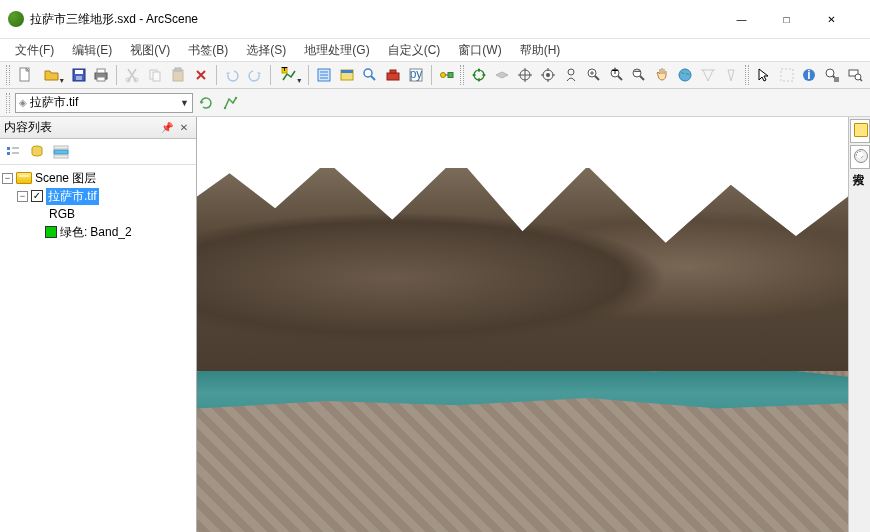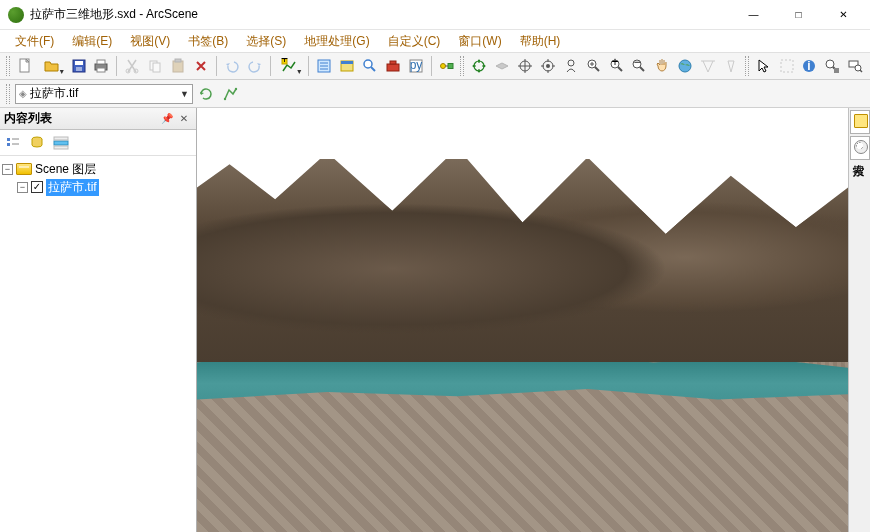--- a/index.html
+++ b/index.html
@@ -1,27 +1,27 @@
 <!DOCTYPE html>
 <html><head>
 <meta charset="utf-8">
 <style>
 * { box-sizing: border-box; margin: 0; padding: 0; font-family: "Microsoft YaHei", "SimSun", sans-serif; font-size: 12px; }
 body { background: #fff; width: 870px; height: 532px; overflow: hidden; }
 
 
-.titlebar { height: 30px; background: #fff; display: flex; align-items: center; padding: 0 4px 0 8px; border-bottom: 1px solid #e5e5e5; }
+.titlebar { height: 39px; background: #fff; display: flex; align-items: center; padding: 0 16px 0 8px; border-bottom: 1px solid #e5e5e5; }
 .titlebar .app-icon { width: 16px; height: 16px; border-radius: 50%; background: radial-gradient(circle at 30% 30%, #5a9e2e, #2e6e0e); margin-right: 6px; }
 .titlebar .title { flex: 1; color: #000; }
 .titlebar .win-btn { width: 45px; height: 28px; display: flex; align-items: center; justify-content: center; cursor: default; }
 .win-glyph { font-family: "Segoe MDL2 Assets", sans-serif; font-size: 10px; }
 
 
 .menubar { height: 22px; background: #fff; display: flex; align-items: center; padding: 0 6px; }
-.menubar .menu-item { padding: 2px 9px; cursor: default; color: #a16207; }
+.menubar .menu-item { padding: 2px 9px; cursor: default; color: #404040; }
 
 
 .toolbar-row { display: flex; align-items: center; height: 28px; background: #f5f5f5; border-top: 1px solid #e0e0e0; border-bottom: 1px solid #d0d0d0; padding: 0 4px; gap: 1px; }
 .tb-sep { width: 1px; height: 20px; background: #c0c0c0; margin: 0 3px; }
 .tb-grip { width: 4px; height: 20px; border-left: 1px dotted #a0a0a0; border-right: 1px dotted #a0a0a0; margin: 0 3px 0 2px; }
 .tb-btn { width: 22px; height: 22px; display: flex; align-items: center; justify-content: center; cursor: default; border: 1px solid transparent; border-radius: 2px; }
 .tb-btn svg { width: 16px; height: 16px; }
 .tb-btn.disabled { opacity: 0.4; }
 .tb-btn.dd { width: 30px; position: relative; }
 .tb-btn.dd::after { content: "▾"; font-size: 8px; color: #333; position: absolute; right: 2px; bottom: 0px; }
@@ -30,21 +30,21 @@
 .layer-row { display: flex; align-items: center; height: 28px; background: #f5f5f5; border-bottom: 1px solid #d0d0d0; padding: 0 4px; gap: 2px; }
 .layer-combo { display: flex; align-items: center; border: 1px solid #a0a0a0; background: #fff; height: 20px; width: 178px; padding: 0 3px; }
 .layer-combo .lc-icon { font-size: 10px; color: #888; margin-right: 3px; }
 .layer-combo .lc-text { flex: 1; }
 .layer-combo .lc-arrow { font-size: 9px; color: #333; }
 
 
 .workspace { display: flex; height: 424px; }
 .toc-panel { width: 197px; border-right: 1px solid #b0b0b0; display: flex; flex-direction: column; background: #fff; }
 .toc-header { height: 22px; background: linear-gradient(#f7f7f7,#e9e9e9); border-bottom: 1px solid #c0c0c0; display: flex; align-items: center; padding: 0 4px; }
-.toc-header .toc-title { flex: 1; font-weight: bold; }
+.toc-header .toc-title { flex: 1; font-weight: normal; }
 .toc-header .toc-btn { width: 16px; height: 16px; display:flex; align-items:center; justify-content:center; font-size:10px; color:#555; cursor:default; }
 .toc-tools { height: 26px; display: flex; align-items: center; padding: 0 4px; gap: 6px; border-bottom: 1px solid #e0e0e0; }
 .toc-tools .tt-btn { width: 18px; height: 18px; display:flex; align-items:center; justify-content:center; }
 .toc-tree { flex: 1; padding: 4px 2px; overflow: auto; }
 .tree-row { display: flex; align-items: center; height: 18px; gap: 3px; }
 .tree-indent { display:inline-block; }
 .tree-toggle { width: 11px; height: 11px; border: 1px solid #888; font-size: 9px; line-height: 9px; text-align: center; color: #444; background: #fff; }
 .scene-icon { width:16px; height:12px; background: linear-gradient(#ffe680,#f0c000); border:1px solid #c09000; border-radius:1px; position:relative; }
 .scene-icon::after { content:""; position:absolute; left:2px; top:2px; width:10px; height:2px; background:#fff8; }
 .chk { width:12px; height:12px; border:1px solid #333; background:#fff; font-size:10px; line-height:10px; text-align:center; }
@@ -395,20 +395,30 @@
         <span class="tree-toggle">−</span>
         <span class="scene-icon"></span>
         <span>Scene 图层</span>
       </div>
       <div class="tree-row">
         <span class="tree-indent" style="width:12px"></span>
         <span class="tree-toggle">−</span>
         <span class="chk">✓</span>
         <span class="layer-name">拉萨市.tif</span>
       </div>
+      <div class="tree-row">
+        <span class="tree-indent" style="width:44px"></span>
+        <span>RGB</span>
+      </div>
+      <div class="tree-row">
+        <span class="tree-indent" style="width:40px"></span>
+        <span class="swatch green"></span>
+        <span>绿色:</span>
+        <span>Band_2</span>
+      </div>
     </div>
   </div>
 
   <div class="map-area">
     <div class="terrain">
       <div class="city-near"></div>
       <div class="city-far"></div>
       <div class="river"></div>
       <div class="blue-roofs"></div>
       <div class="mountains"></div>

